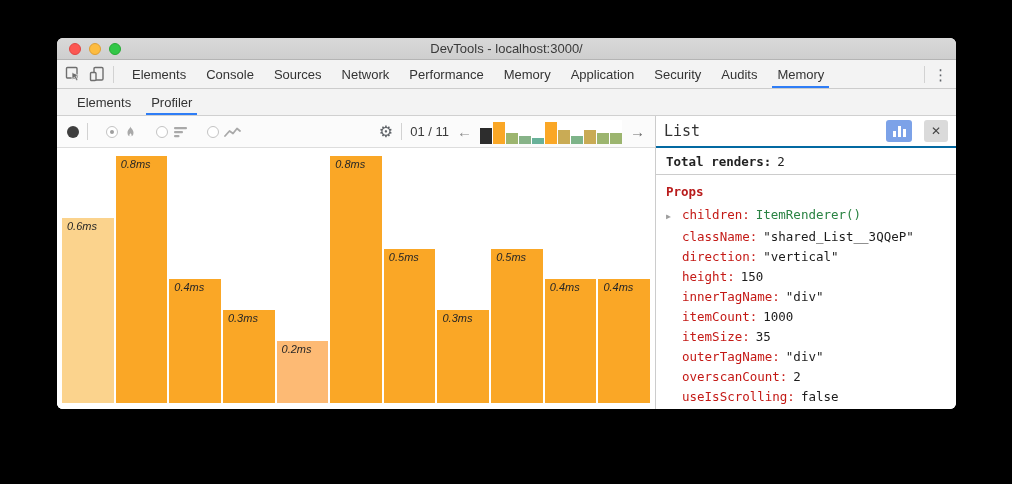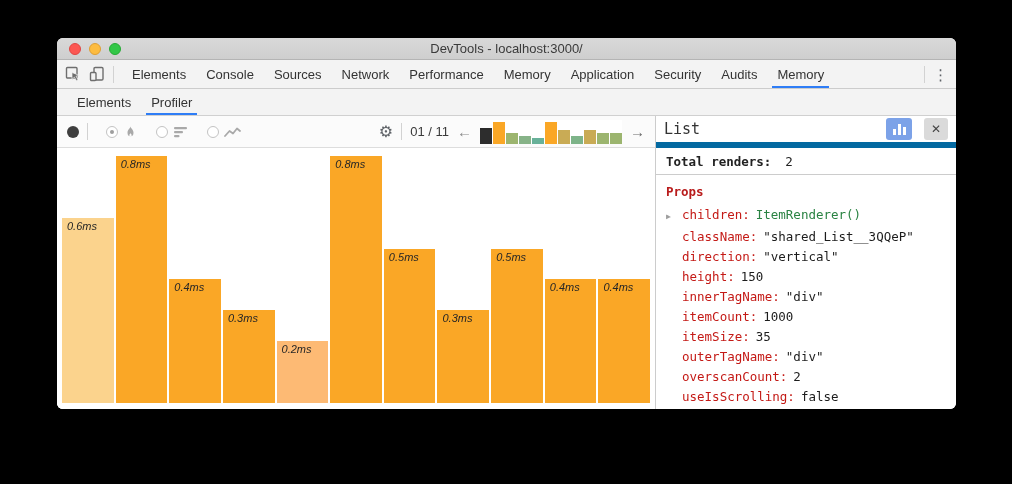--- a/index.html
+++ b/index.html
@@ -56,30 +56,30 @@
   .minimap{height:24px;display:flex;align-items:flex-end;gap:1px;background:#fff;}
   .minimap span{width:12px;display:block;}
   
   .chart{flex:1;position:relative;background:#fff;display:flex;
     align-items:flex-end;gap:2px;padding:0 5px 6px 5px;}
   .bar{flex:1;position:relative;}
   .bar .lbl{position:absolute;top:2px;left:5px;font-size:11px;color:#262626;white-space:nowrap;font-style:italic;}
   
   .right{width:301px;border-left:1px solid #ccc;display:flex;flex-direction:column;
     font-family:"DejaVu Sans Mono",monospace;background:#fff;}
-  .panel-header{height:32px;border-bottom:6px solid #0369a1;display:flex;
+  .panel-header{height:32px;border-bottom:2px solid #0369a1;display:flex;
     align-items:center;padding:0 8px;gap:12px;flex:none;}
   .panel-title{font-size:15px;color:#333;flex:1;}
   .chart-btn{width:26px;height:22px;border:none;border-radius:3px;background:#7CA2E8;
     display:flex;align-items:flex-end;justify-content:center;gap:2px;padding-bottom:5px;}
   .chart-btn i{display:block;width:3px;background:#fff;}
   .close-btn{width:24px;height:22px;border:none;border-radius:3px;background:#dadada;
     color:#444;font-size:12px;line-height:22px;text-align:center;font-family:"Liberation Sans",sans-serif;}
   .total-row{height:27px;border-bottom:1px solid #ccc;display:flex;align-items:center;
-    padding:0 10px;font-size:12.5px;color:#222;gap:14px;flex:none;}
+    padding:0 10px;font-size:12.5px;color:#222;gap:6px;flex:none;}
   .total-row b{font-weight:bold;}
   .props{flex:1;overflow:hidden;padding:9px 10px;}
   .props-label{font-weight:bold;font-size:12.5px;color:#b91c1c;margin-bottom:6px;}
   .prop-row{display:flex;align-items:baseline;font-size:12.5px;line-height:20px;white-space:nowrap;}
   .tri{width:16px;flex:none;font-size:8px;color:#9e9e9e;}
   .pname{color:var(--prop-name);}
   .pval{color:#1c1c1c;margin-left:6px;}
   .pval.function{color:var(--prop-function);}
   svg{display:block;}
 </style>

